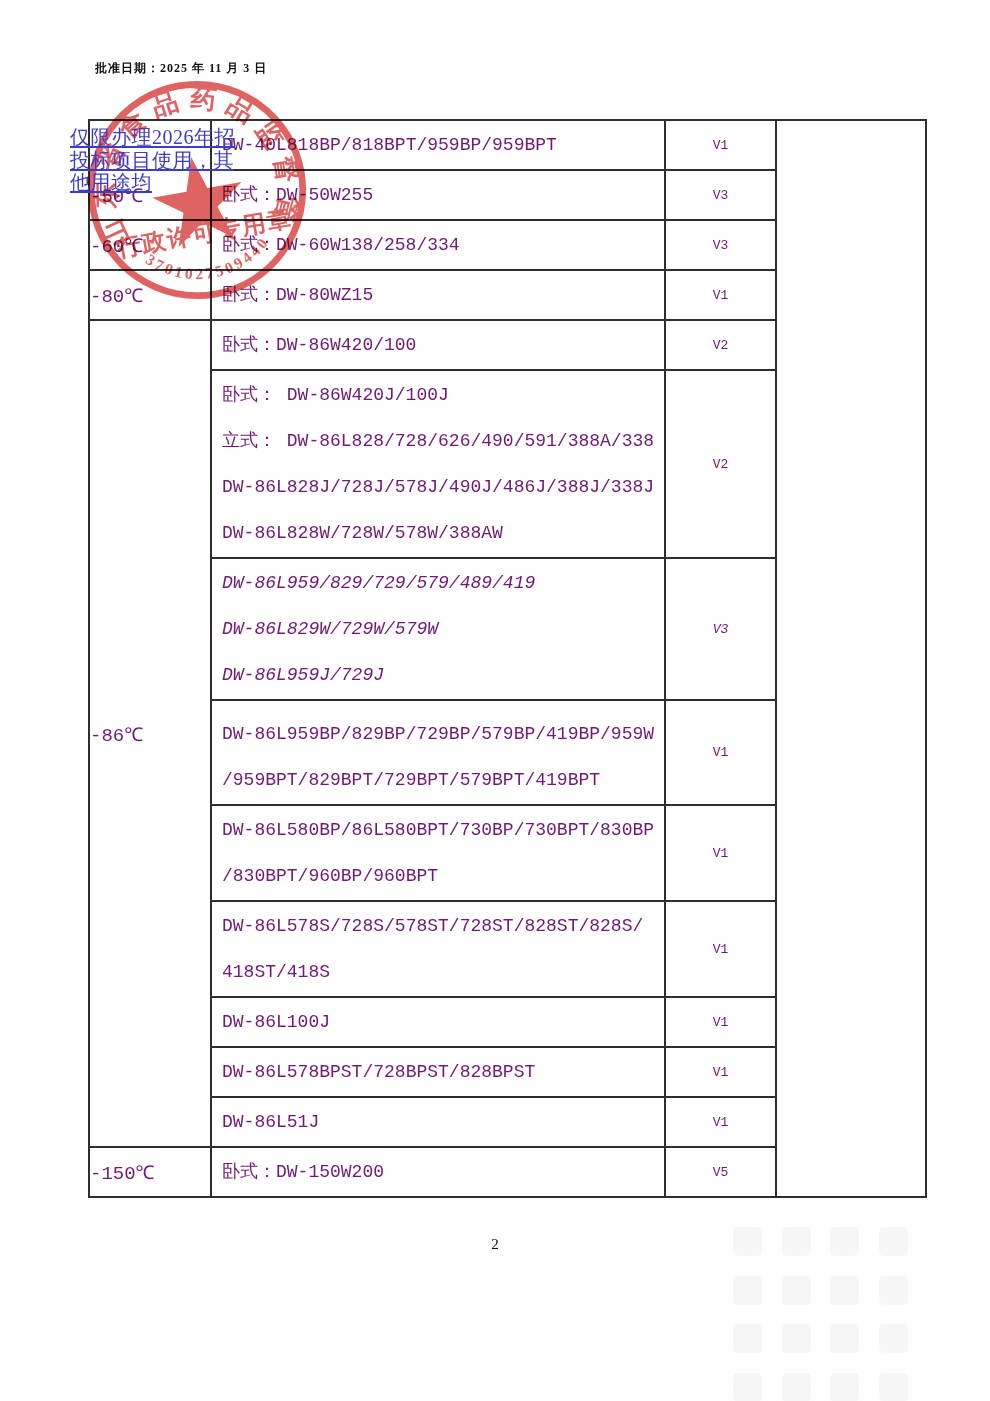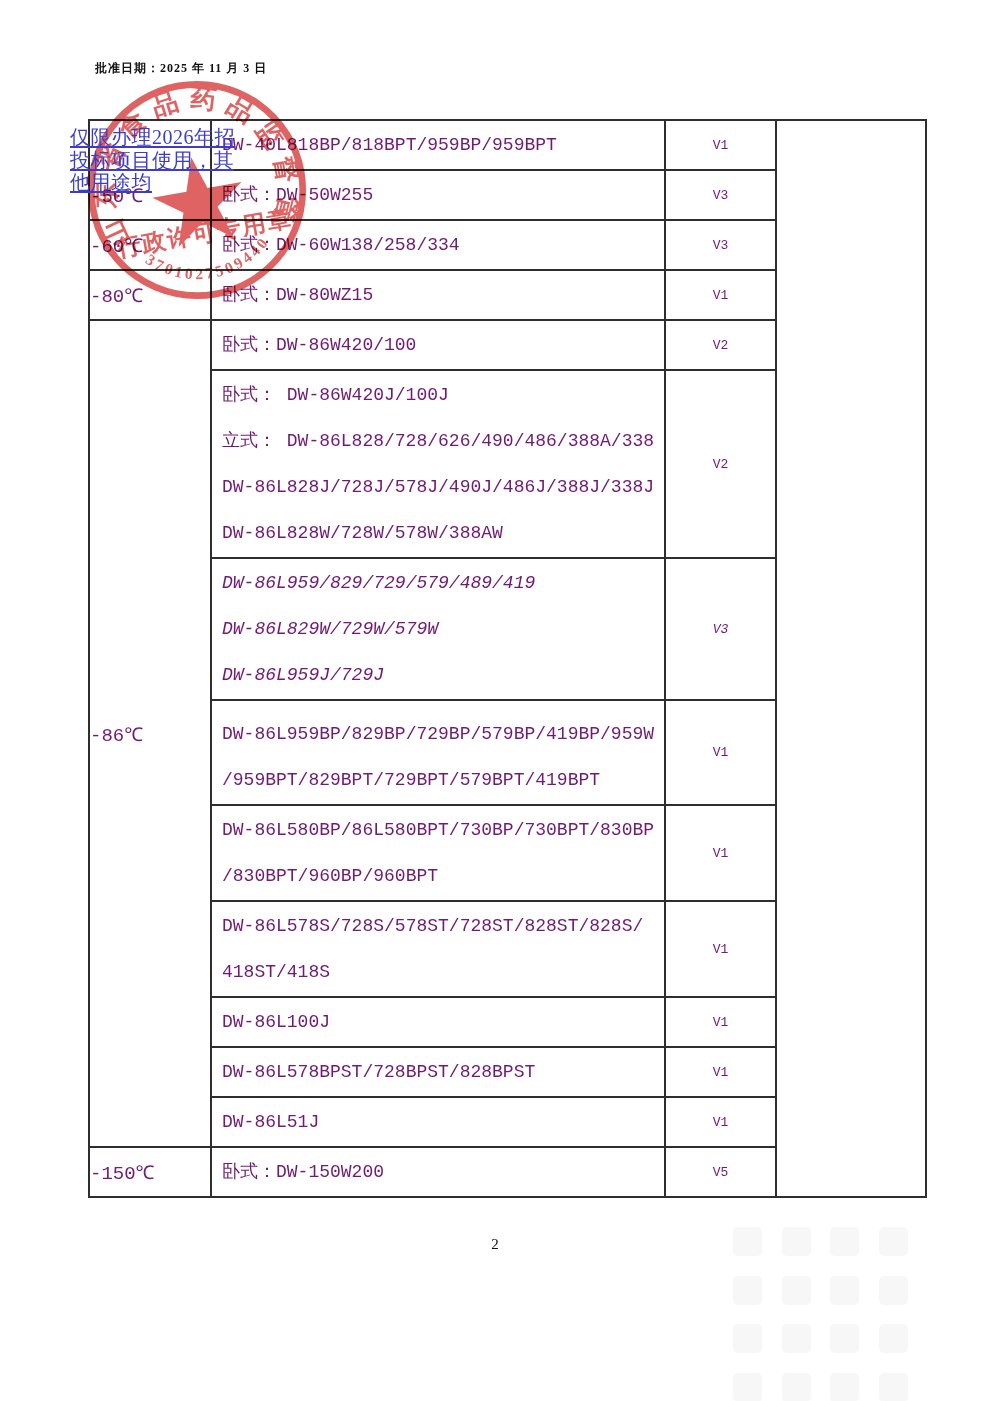--- a/index.html
+++ b/index.html
@@ -100,21 +100,21 @@
     <tr style="height:48px;">
       <td class="temp-cell" rowspan="9">-86℃</td>
       <td class="models-cell">
           <div class="model-line">卧式：DW-86W420/100</div>
         </td>
       <td class="version-cell">V2</td>
     </tr>
     <tr style="height:185px;">
       <td class="models-cell">
         <div class="model-line">卧式： DW-86W420J/100J</div>
-        <div class="model-line">立式： DW-86L828/728/626/490/486/388A/338</div>
+        <div class="model-line">立式： DW-86L828/728/626/490/591/388A/338</div>
         <div class="model-line">DW-86L828J/728J/578J/490J/486J/388J/338J</div>
         <div class="model-line">DW-86L828W/728W/578W/388AW</div>
       </td>
       <td class="version-cell">V2</td>
     </tr>
     <tr style="height:136px;font-style:italic;">
       <td class="models-cell">
         <div class="model-line">DW-86L959/829/729/579/489/419</div>
         <div class="model-line">DW-86L829W/729W/579W</div>
         <div class="model-line">DW-86L959J/729J</div>

